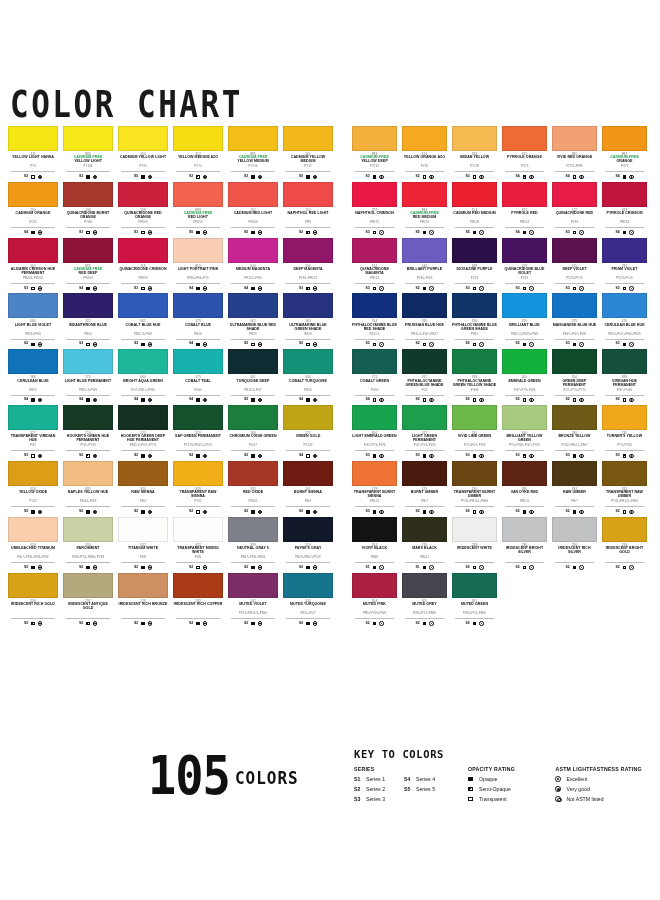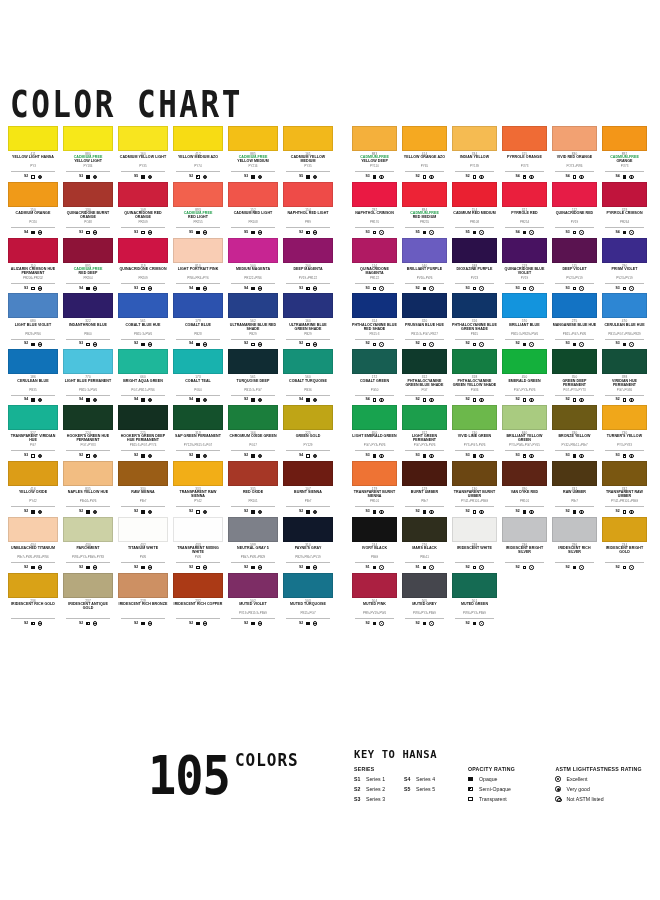--- a/index.html
+++ b/index.html
@@ -114,21 +114,21 @@
   }
   .lf.good::after{width:2.4px;height:2.4px;margin:-1.2px 0 0 -1.2px;}
   .lf.none::after{background:transparent;border:0.5px solid #111;
     width:2.2px;height:2.2px;margin:-1.1px 0 0 -1.1px;}
 
   
   .count-block{
     position:absolute;
     left:148px; top:752px;
     display:flex;
-    align-items:flex-start;
+    align-items:center;
   }
   .count-num{
     font-family:"DejaVu Sans Mono", monospace;
     font-size:47px;
     font-weight:bold;
     color:#111;
     letter-spacing:-1px;
     transform:scaleY(1.15);
     transform-origin:left bottom;
   }
@@ -1599,21 +1599,21 @@
         </div>
       </div>
   </div>
 
   <div class="count-block">
     <span class="count-num">105</span>
     <span class="count-word">COLORS</span>
   </div>
 
   <div class="key">
-    <div class="key-title">KEY TO HANSA</div>
+    <div class="key-title">KEY TO COLORS</div>
     <div class="key-cols">
       <div class="key-sec series">
         <div class="key-h">SERIES</div>
         <div class="key-grid">
           <div id="key-series-a">
               <div class="key-row">
                 <span class="kcode">S1</span>
                 <span class="klab">Series 1</span>
               </div>
               <div class="key-row">

